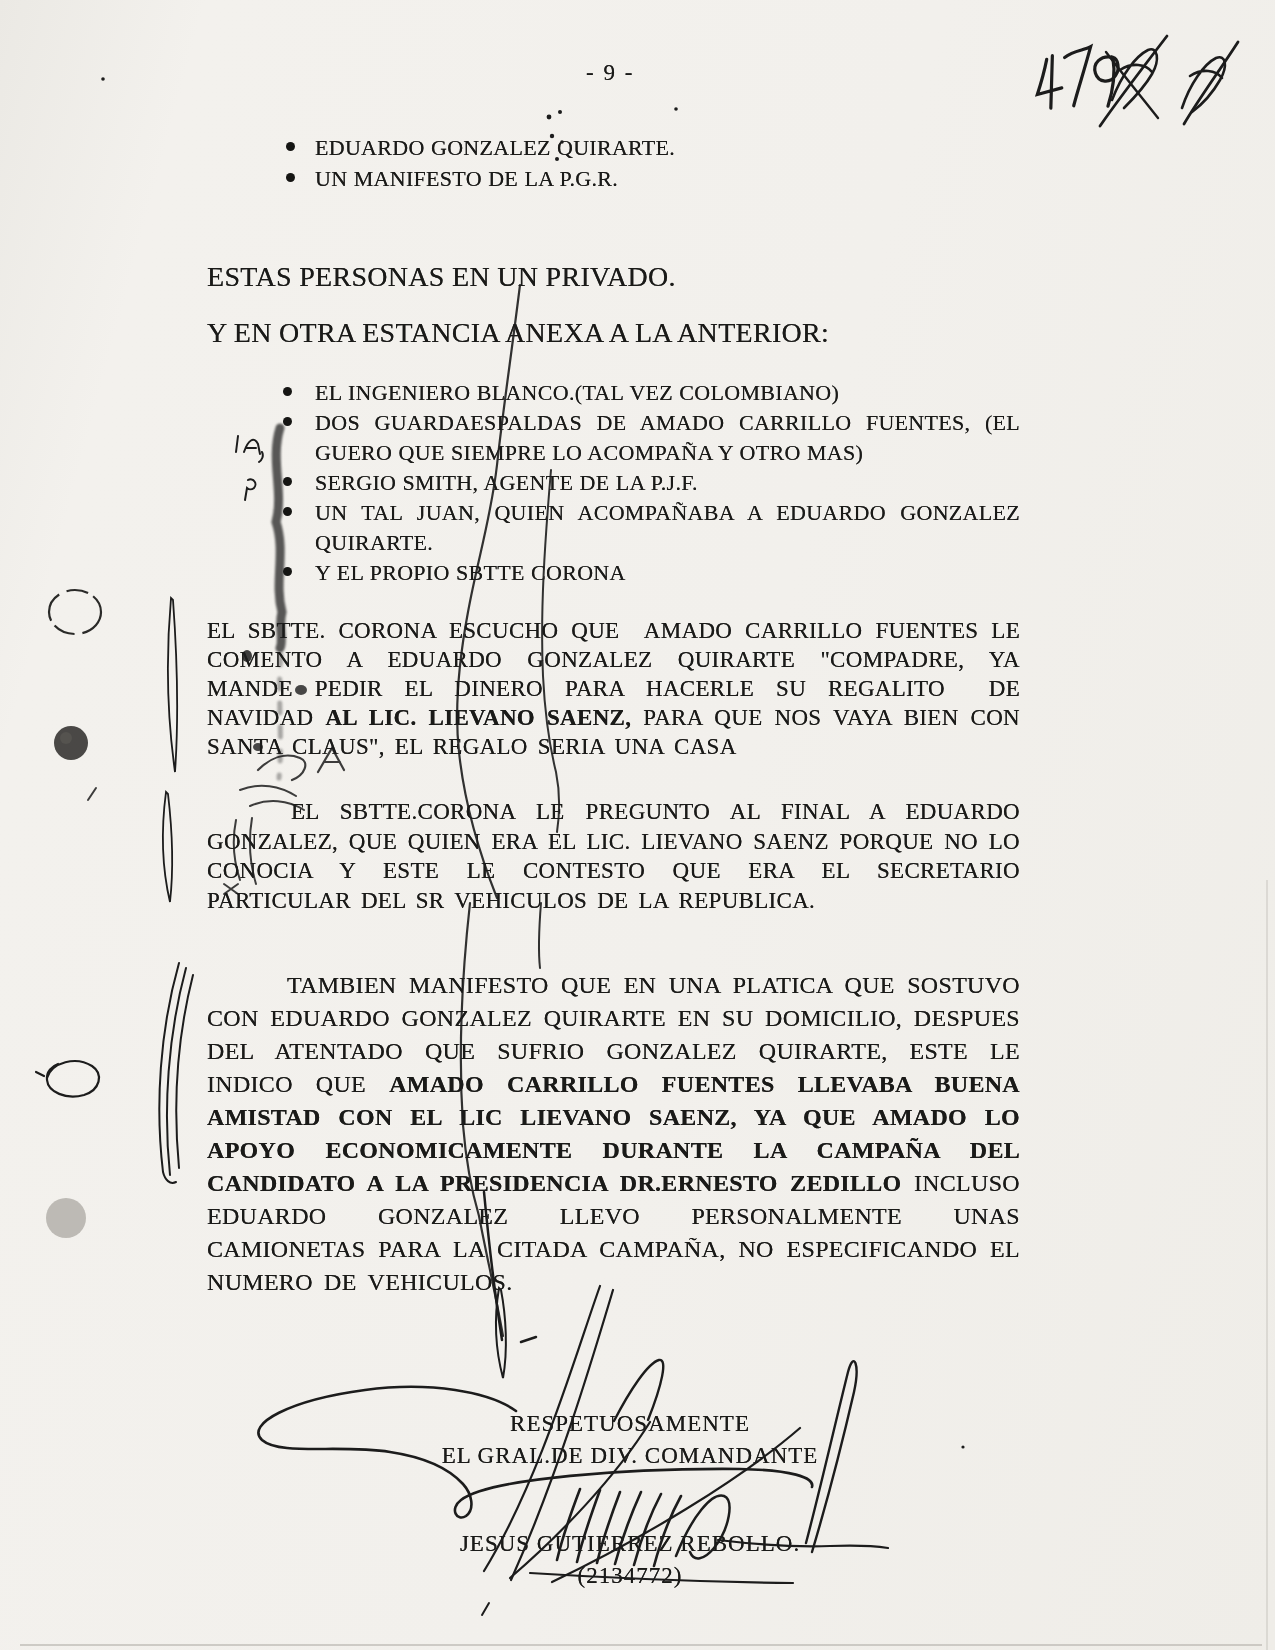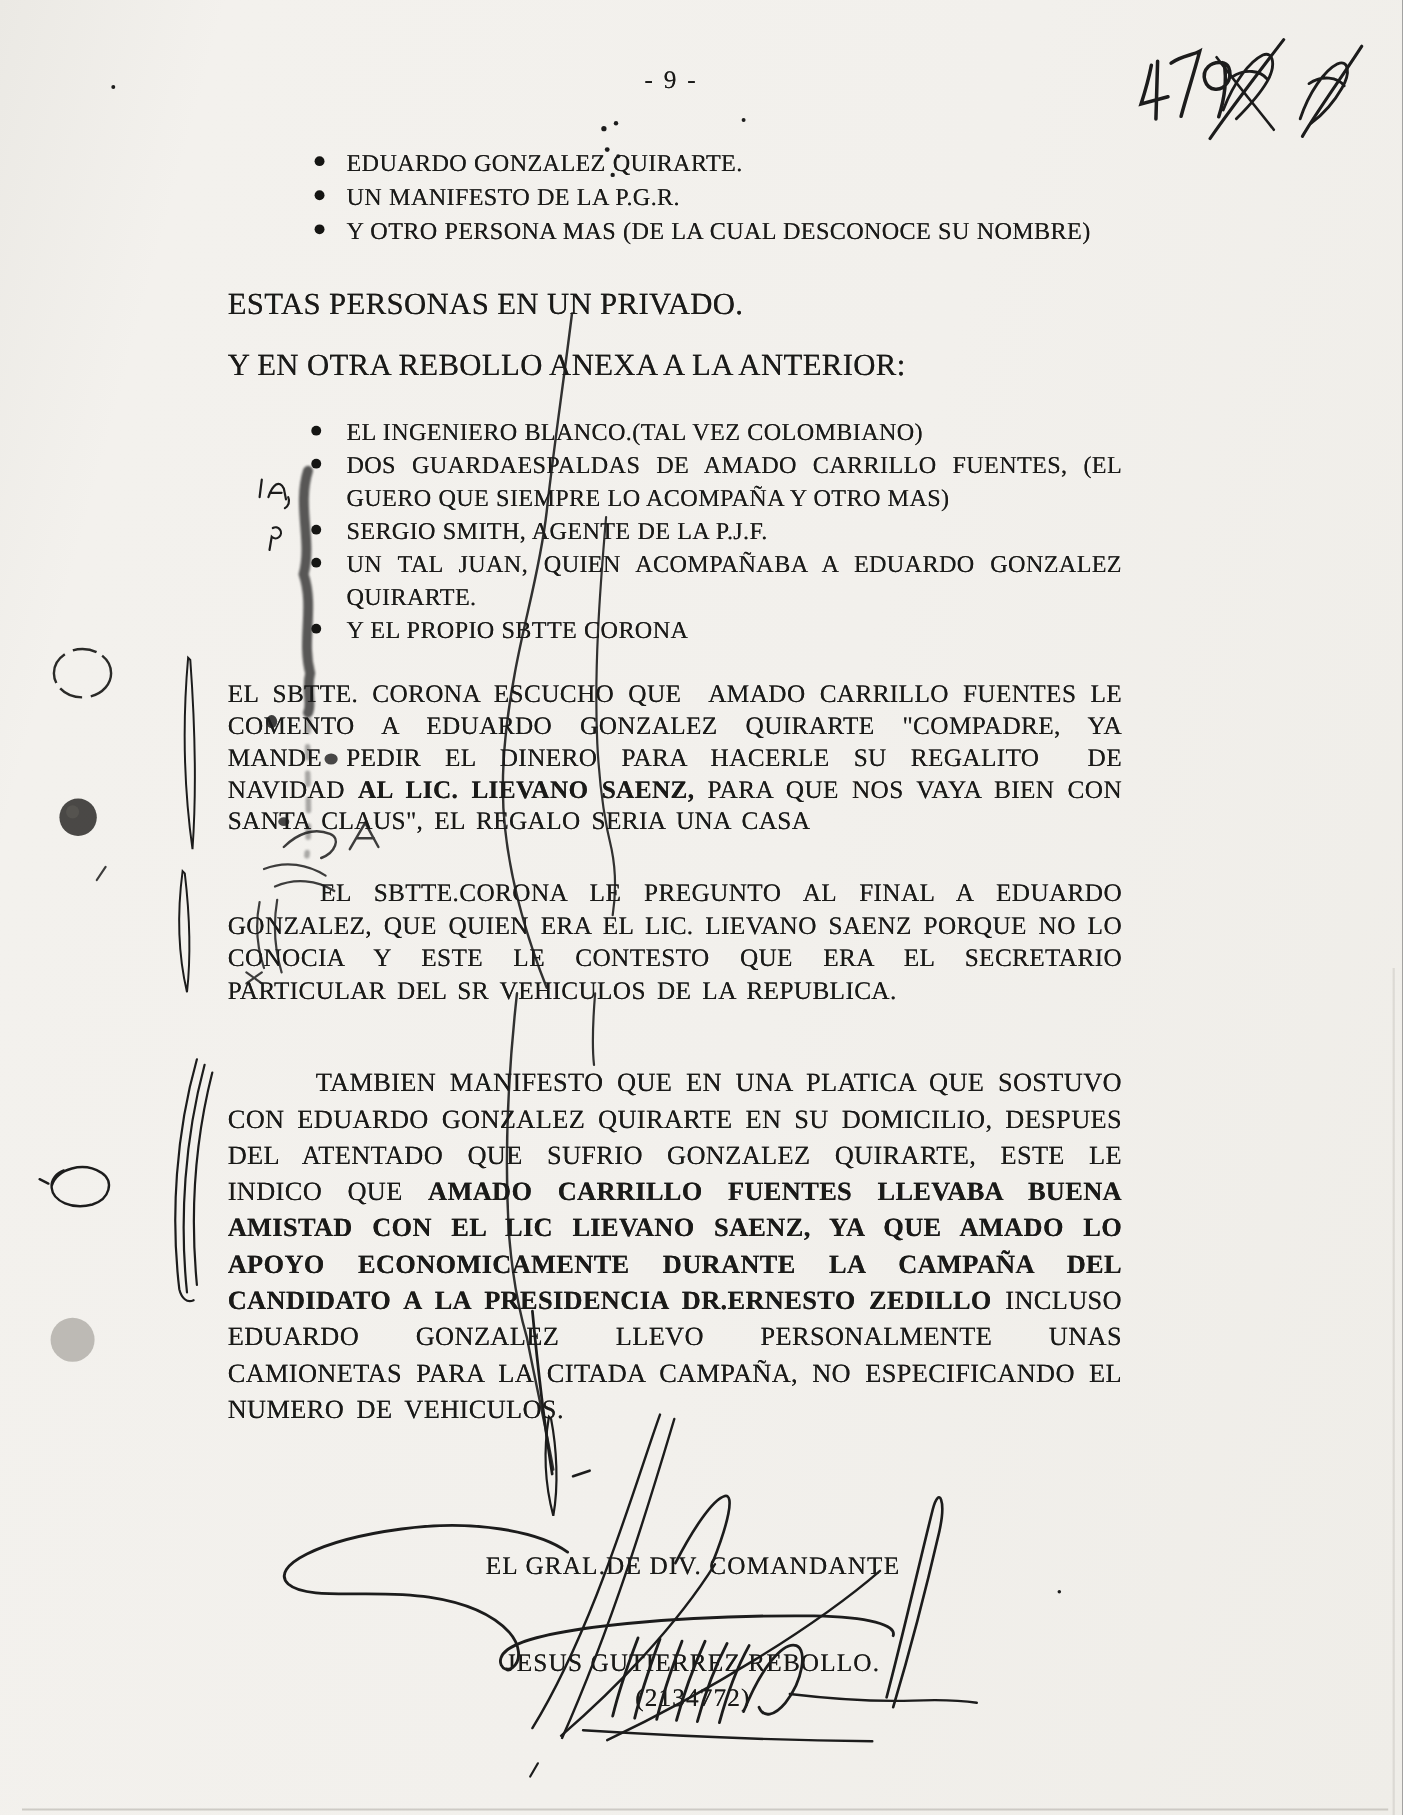--- a/index.html
+++ b/index.html
@@ -62,41 +62,41 @@
 </head>
 <body>
 
 <div class="page">
 
   <div class="txt pagenum">- 9 -</div>
 
   <ul class="doclist list-private">
     <li><span class="bullet"></span><span>EDUARDO GONZALEZ QUIRARTE.</span></li>
     <li><span class="bullet"></span><span>UN MANIFESTO DE LA P.G.R.</span></li>
-    <li><span class="bullet"></span><span>Y OTRO PERSONA MAS (DE LA CUAL DESCONOCE SU NOMBRE)</span></li>
   </ul>
 
   <div class="txt line-estas">ESTAS PERSONAS EN UN PRIVADO.</div>
-  <div class="txt line-anexa">Y EN OTRA REBOLLO ANEXA A LA ANTERIOR:</div>
+  <div class="txt line-anexa">Y EN OTRA ESTANCIA ANEXA A LA ANTERIOR:</div>
 
   <ul class="doclist list-anexa">
     <li><span class="bullet"></span><span>EL INGENIERO BLANCO.(TAL VEZ COLOMBIANO)</span></li>
     <li><span class="bullet"></span><span>DOS GUARDAESPALDAS DE AMADO CARRILLO FUENTES, (EL GUERO QUE SIEMPRE LO ACOMPAÑA Y OTRO MAS)</span></li>
     <li><span class="bullet"></span><span>SERGIO SMITH, AGENTE DE LA P.J.F.</span></li>
     <li><span class="bullet"></span><span>UN TAL JUAN, QUIEN ACOMPAÑABA A EDUARDO GONZALEZ QUIRARTE.</span></li>
     <li><span class="bullet"></span><span>Y EL PROPIO SBTTE CORONA</span></li>
   </ul>
 
   <p class="para p1"><span>EL SBTTE. CORONA ESCUCHO QUE  AMADO CARRILLO FUENTES LE COMENTO A EDUARDO GONZALEZ QUIRARTE "COMPADRE, YA MANDE PEDIR EL DINERO PARA HACERLE SU REGALITO  DE NAVIDAD </span><span class="seg-bold">AL LIC. LIEVANO SAENZ,</span><span> PARA QUE NOS VAYA BIEN CON SANTA CLAUS", EL REGALO SERIA UNA CASA</span></p>
 
   <p class="para p2"><span>EL SBTTE.CORONA LE PREGUNTO AL FINAL A EDUARDO GONZALEZ, QUE QUIEN ERA EL LIC. LIEVANO SAENZ PORQUE NO LO CONOCIA Y ESTE LE CONTESTO QUE ERA EL SECRETARIO PARTICULAR DEL SR VEHICULOS DE LA REPUBLICA.</span></p>
 
   <p class="para p3"><span>TAMBIEN MANIFESTO QUE EN UNA PLATICA QUE SOSTUVO CON EDUARDO GONZALEZ QUIRARTE EN SU DOMICILIO, DESPUES DEL ATENTADO QUE SUFRIO GONZALEZ QUIRARTE, ESTE LE INDICO QUE </span><span class="seg-bold">AMADO CARRILLO FUENTES LLEVABA BUENA AMISTAD CON EL LIC LIEVANO SAENZ, YA QUE AMADO LO APOYO ECONOMICAMENTE DURANTE LA CAMPAÑA DEL CANDIDATO A LA PRESIDENCIA DR.ERNESTO ZEDILLO</span><span> INCLUSO EDUARDO GONZALEZ LLEVO PERSONALMENTE UNAS CAMIONETAS PARA LA CITADA CAMPAÑA, NO ESPECIFICANDO EL NUMERO DE VEHICULOS.</span></p>
 
   <div class="sigblock">
+    <div class="sigline">RESPETUOSAMENTE</div>
     <div class="sigline">EL GRAL.DE DIV. COMANDANTE</div>
     <div class="sigline sig-name">JESUS GUTIERREZ REBOLLO.</div>
     <div class="sigline">(2134772)</div>
   </div>
 
   <svg class="marks" width="1275" height="1650" viewBox="0 0 1275 1650">
 
     <g transform="rotate(-6 1070 80)">
       <path class="ink" stroke-width="3.2" d="M1049,57 C1045,70 1040,82 1036,91 L1061,87 M1055,54 L1048,106"></path>
       <path class="ink" stroke-width="3.2" d="M1067,57 C1077,51 1087,52 1094,49 C1086,70 1077,90 1071,106"></path>

